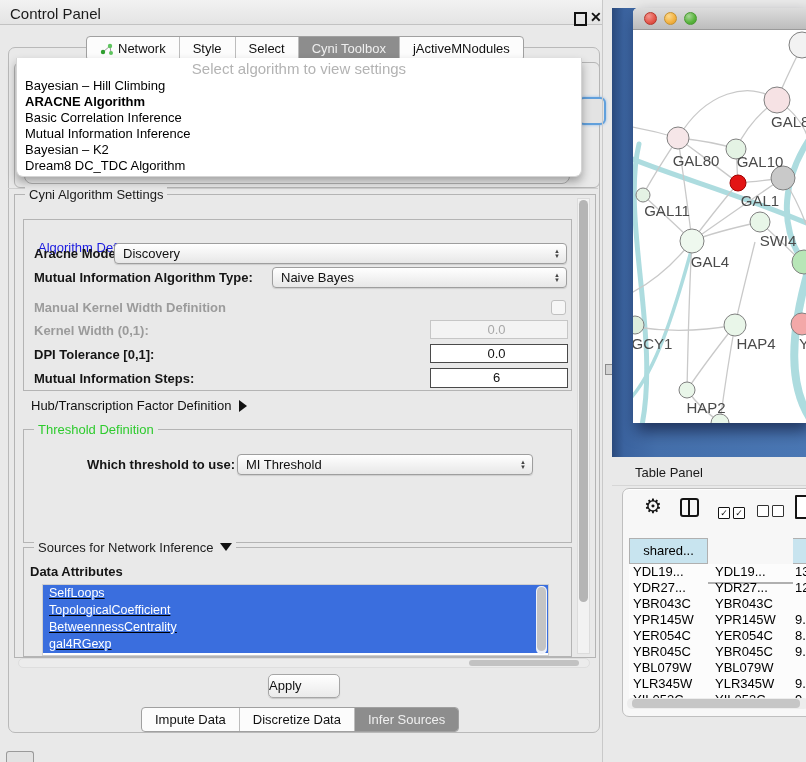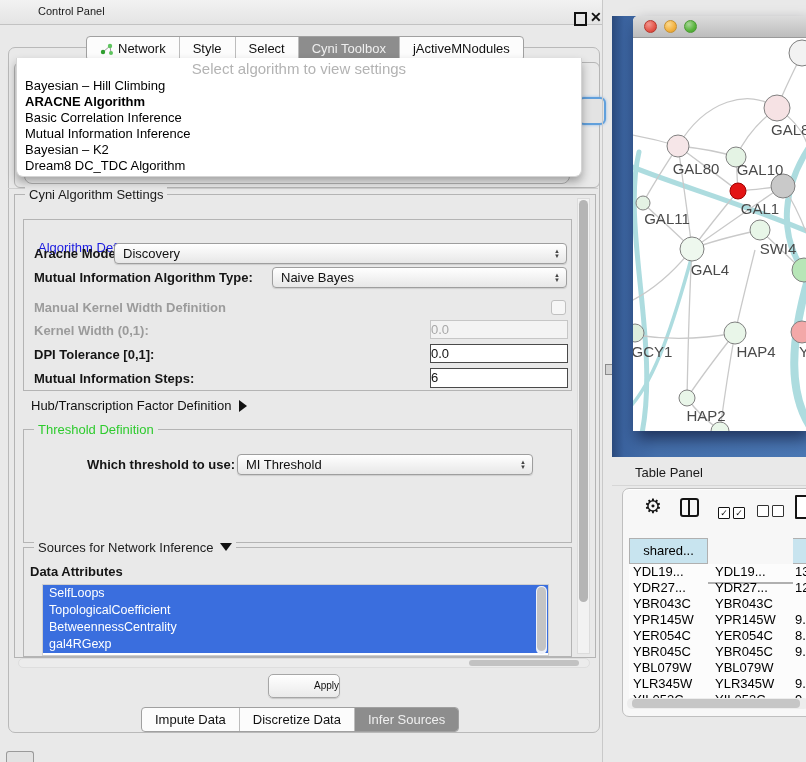--- a/index.html
+++ b/index.html
@@ -3,21 +3,21 @@
 <meta charset="utf-8">
 <style>
   html,body{margin:0;padding:0;}
   .screen{position:relative;width:806px;height:762px;background:#e9e9e9;overflow:hidden;
           font-family:"Liberation Sans",sans-serif;-webkit-font-smoothing:antialiased;}
   .abs{position:absolute;}
 
   
   .cp-titlebar{left:0;top:6;width:602px;height:24px;background:linear-gradient(#f2f2f2,#e4e4e4);
                border-bottom:1px solid #c2c2c2;}
-  .cp-title{left:10px;top:5px;font-size:11px;color:#1b1b1b;margin-left:28px;}
+  .cp-title{left:10px;top:5px;font-size:15px;color:#1b1b1b;}
   .float-icon{left:574px;top:12px;width:9px;height:10px;border:2px solid #111;}
   .close-icon{left:590px;top:9px;font-size:14px;font-weight:700;color:#111;}
 
   .content-frame{left:8px;top:47px;width:590px;height:684px;border:1px solid #b9b9b9;border-radius:7px;background:#e9e9e9;}
   .divider-v{left:602px;top:0;width:1px;height:762px;background:#c9c9c9;}
   .splitter-handle{left:605px;top:364px;width:6px;height:9px;background:#d2d2d2;border:1px solid #8a8a8a;}
   .corner-stub{left:6px;top:751px;width:26px;height:11px;background:#e2e2e2;border:1px solid #9a9a9a;border-bottom:none;border-radius:3px 3px 0 0;}
 
   .tabstrip{height:23px;display:flex;background:#fcfcfc;border:1px solid #a0a0a0;border-radius:4px;overflow:hidden;font-size:13px;color:#111;}
   .tabstrip .tab{padding:0 13px;line-height:23px;border-left:1px solid #bdbdbd;white-space:nowrap;cursor:default;}
@@ -48,21 +48,21 @@
   .legend.dark{color:#1c1c1c;}
   .settings-group{left:14px;top:194px;width:580px;height:462px;}
   .sep-line{left:8px;top:188px;width:590px;height:1px;background:#cfcfcf;}
 
   .lbl{font-size:13px;font-weight:700;color:#151515;white-space:nowrap;}
   .lbl.gray{color:#9b9b9b;}
   .combo{border:1px solid #9e9e9e;border-radius:4px;background:linear-gradient(#ffffff,#e7e7e7);
          font-size:13px;color:#111;line-height:19px;padding-left:8px;box-sizing:border-box;box-shadow:0 1px 1px rgba(0,0,0,.12);}
   .combo .arrows{position:absolute;right:6px;top:0;height:100%;display:flex;flex-direction:column;justify-content:center;
                  font-size:6px;line-height:5px;color:#444;}
-  .tfield{border:1px solid #c6c6c6;background:#fff;font-size:13px;color:#111;text-align:left;
+  .tfield{border:1px solid #c6c6c6;background:#fff;font-size:13px;color:#111;text-align:center;
           padding-right:5px;box-sizing:border-box;line-height:18px;}
   .tfield.disabled{background:#f3f3f3;color:#a8a8a8;}
   .tfield.strong{border:1.5px solid #4a4a4a;}
   .checkbox{width:13px;height:13px;border:1px solid #c0c0c0;border-radius:3px;background:#f6f6f6;}
 
   .vscroll{left:562px;top:3px;width:13px;height:456px;background:#f2f2f2;border:1px solid #dcdcdc;box-sizing:border-box;}
   .vscroll .thumb{position:absolute;left:1px;top:1px;width:9px;height:402px;border-radius:5px;background:#b5b5b5;}
   .hscroll-strip{left:18px;top:658px;width:572px;height:10px;border-radius:5px;background:#ececec;border:1px solid #dedede;box-sizing:border-box;}
   .hscroll-strip .thumb{position:absolute;left:450px;top:1px;width:110px;height:6px;border-radius:3px;background:#c2c2c2;}
 
@@ -71,26 +71,26 @@
              border-top:6px solid transparent;border-bottom:6px solid transparent;vertical-align:-2px;}
   .tri-down{display:inline-block;margin-left:6px;width:0;height:0;border-top:8px solid #111;
             border-left:6px solid transparent;border-right:6px solid transparent;vertical-align:1px;}
 
   .attr-list{background:#fff;border:1px solid #cfcfcf;overflow:hidden;}
   .attr-item{height:17px;line-height:17px;background:#3a6ede;color:#fff;font-size:12.5px;padding-left:6px;}
   .attr-scroll{position:absolute;right:1px;top:1px;width:11px;height:68px;background:#eef1f8;border-radius:5px;}
   .attr-scroll .thumb{position:absolute;left:1px;top:1px;width:9px;height:64px;border-radius:5px;background:#c4c4c4;}
 
   .apply-btn{left:268px;top:674px;width:70px;height:22px;border:1px solid #a6a6a6;border-radius:5px;
-             background:linear-gradient(#ffffff,#eaeaea);font-size:10px;color:#111;text-align:right;line-height:21px;
+             background:linear-gradient(#ffffff,#eaeaea);font-size:13px;color:#111;text-align:left;line-height:21px;
              box-shadow:0 1px 1px rgba(0,0,0,.15);}
 
   
   .right{left:612px;top:0;width:194px;height:762px;background:#e9e9e9;overflow:hidden;}
-  .blue-canvas{position:absolute;left:0;top:16px;width:194px;height:449px;
+  .blue-canvas{position:absolute;left:0;top:8px;width:194px;height:449px;
                background:linear-gradient(90deg,#2b4a7c 0px,#3b639f 12px,#446fab 45px,#4a77b4 100%);}
   .net-window{position:absolute;left:21px;top:0;width:173px;height:415px;background:#fff;
               border-radius:5px 0 0 0;box-shadow:4px 8px 16px rgba(0,0,25,.55);}
   .net-titlebar{position:absolute;left:0;top:0;width:100%;height:22px;border-radius:5px 0 0 0;
                 background:linear-gradient(#dcdcdc,#bdbdbd);border-bottom:1px solid #9a9a9a;box-sizing:border-box;}
   .light{position:absolute;top:4px;width:13px;height:13px;border-radius:50%;}
   .light.red{left:11px;background:radial-gradient(circle at 35% 30%,#f2968f,#e4564a 60%,#c93a30);border:1px solid #b5372d;box-sizing:border-box;}
   .light.yellow{left:31px;background:radial-gradient(circle at 35% 30%,#fad98f,#f3b13f 60%,#d89a2f);border:1px solid #c79230;box-sizing:border-box;}
   .light.green{left:51px;background:radial-gradient(circle at 35% 30%,#a8d698,#58b43c 60%,#459a2e);border:1px solid #4a9a33;box-sizing:border-box;}
   .net-svg{position:absolute;left:0;top:22px;}
@@ -218,21 +218,21 @@
       <div class="abs combo" style="left:213px;top:24px;width:296px;height:21px;">
         <span>MI Threshold</span>
         <span class="arrows">▲<br>▼</span>
       </div>
 
     </div>
 
     <div class="abs groupbox" style="left:8px;top:352px;width:547px;height:108px;">
       <span class="legend dark"><span>Sources for Network Inference</span><span class="tri-down"></span></span>
       <span class="abs lbl" style="left:6px;top:16px;">Data Attributes</span>
-      <div class="abs attr-list" style="left:18px;top:36px;width:505px;height:70px;">
+      <div class="abs attr-list" style="left:18px;top:36px;width:505px;height:70px;text-decoration:underline;">
         <div class="attr-item">SelfLoops</div>
         <div class="attr-item">TopologicalCoefficient</div>
         <div class="attr-item">BetweennessCentrality</div>
         <div class="attr-item">gal4RGexp</div>
         <div class="attr-scroll">
             <div class="thumb"></div>
           </div>
       </div>
     </div>
   </div>

